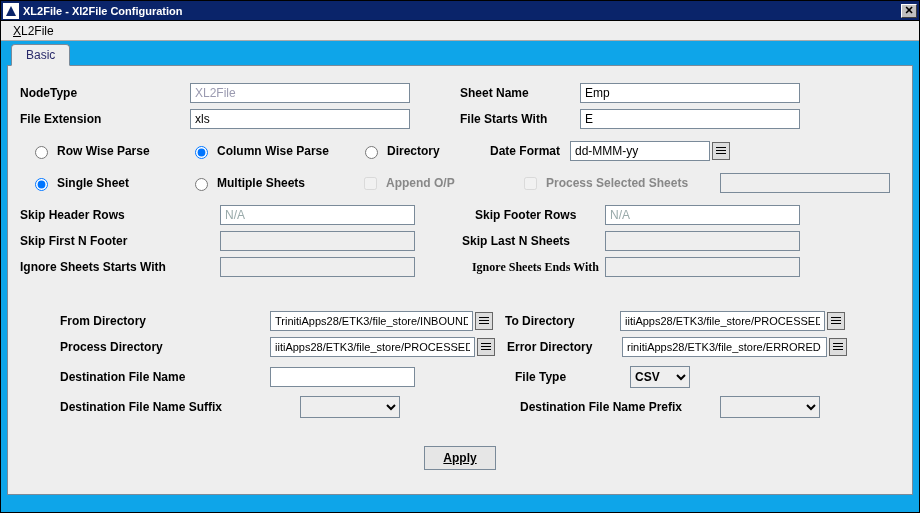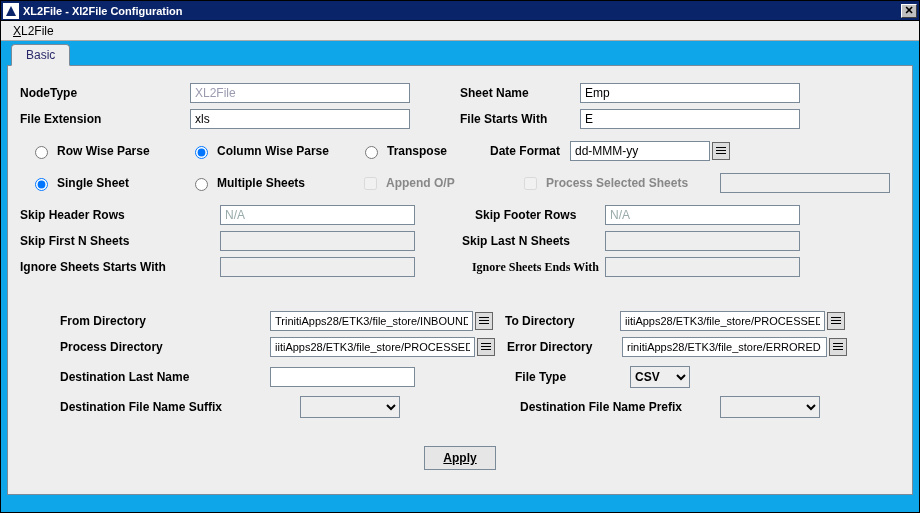--- a/index.html
+++ b/index.html
@@ -194,21 +194,21 @@
         <label class="radio" style="width:160px;margin-left:10px;">
           <input type="radio" name="parse" style="">
           <span class="lbl">Row Wise Parse</span>
         </label>
         <label class="radio" style="width:170px;">
           <input type="radio" name="parse" checked="" style="">
           <span class="lbl">Column Wise Parse</span>
         </label>
         <label class="radio" style="width:130px;">
           <input type="radio" name="parse" style="">
-          <span class="lbl">Transpose</span>
+          <span class="lbl">Directory</span>
         </label>
         <div class="lbl" style="width:80px;">Date Format</div>
         <input type="text" class="field" style="width: 140px;" value="dd-MMM-yy">
         <span class="icon-btn">
           <svg viewBox="0 0 12 12">
               <rect x="1" y="2" width="10" height="1" fill="#000"></rect>
               <rect x="1" y="5" width="10" height="1" fill="#000"></rect>
               <rect x="1" y="8" width="10" height="1" fill="#000"></rect>
             </svg>
         </span>
@@ -237,21 +237,21 @@
 
       <div class="row" style="margin-top:10px;">
         <div class="lbl" style="width:200px;">Skip Header Rows</div>
         <input type="text" class="field" style="width: 195px;" placeholder="N/A">
         <div style="width:60px;"></div>
         <div class="lbl" style="width:130px;">Skip Footer Rows</div>
         <input type="text" class="field" style="width: 195px;" placeholder="N/A">
       </div>
 
       <div class="row">
-        <div class="lbl" style="width:200px;">Skip First N Sheets</div>
+        <div class="lbl" style="width:200px;">Skip First N Footer</div>
         <input type="text" class="field ro" style="width: 195px;" readonly="" value="">
         <div style="width:47px;"></div>
         <div class="lbl" style="width:143px;">Skip Last N Sheets</div>
         <input type="text" class="field ro" style="width: 195px;" readonly="" value="">
       </div>
 
       <div class="row">
         <div class="lbl" style="width:200px;">Ignore Sheets Starts With</div>
         <input type="text" class="field ro" style="width: 195px;" readonly="" value="">
         <div style="width:10px;"></div>
@@ -299,21 +299,21 @@
         <span class="icon-btn">
           <svg viewBox="0 0 12 12">
               <rect x="1" y="2" width="10" height="1" fill="#000"></rect>
               <rect x="1" y="5" width="10" height="1" fill="#000"></rect>
               <rect x="1" y="8" width="10" height="1" fill="#000"></rect>
             </svg>
         </span>
       </div>
 
       <div class="row" style="margin-top:8px;">
-        <div class="lbl" style="width:200px;padding-left:40px;">Destination Last Name</div>
+        <div class="lbl" style="width:200px;padding-left:40px;">Destination File Name</div>
         <div style="width:50px;"></div>
         <input type="text" class="field" style="width: 145px;" value="">
         <div style="width:100px;"></div>
         <div class="lbl" style="width:115px;">File Type</div>
         <select class="combo" style="width:60px;">
           <option>CSV</option>
         </select>
       </div>
 
       <div class="row" style="margin-top:8px;">

